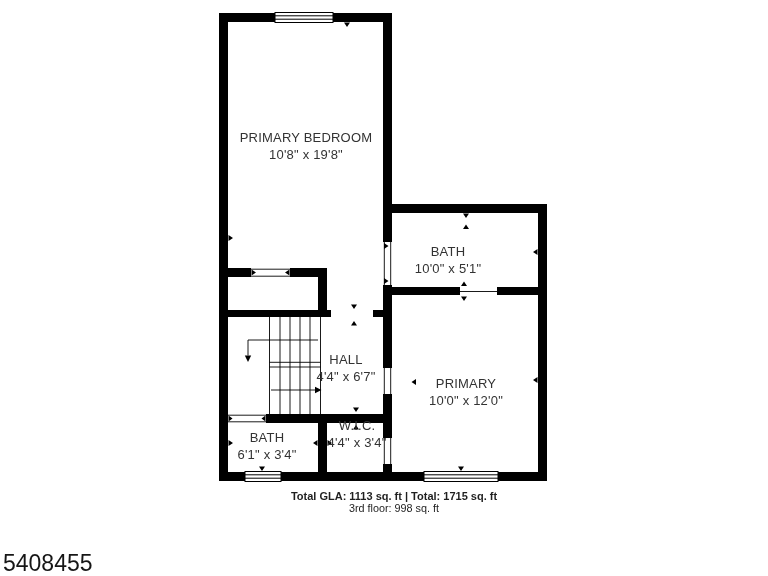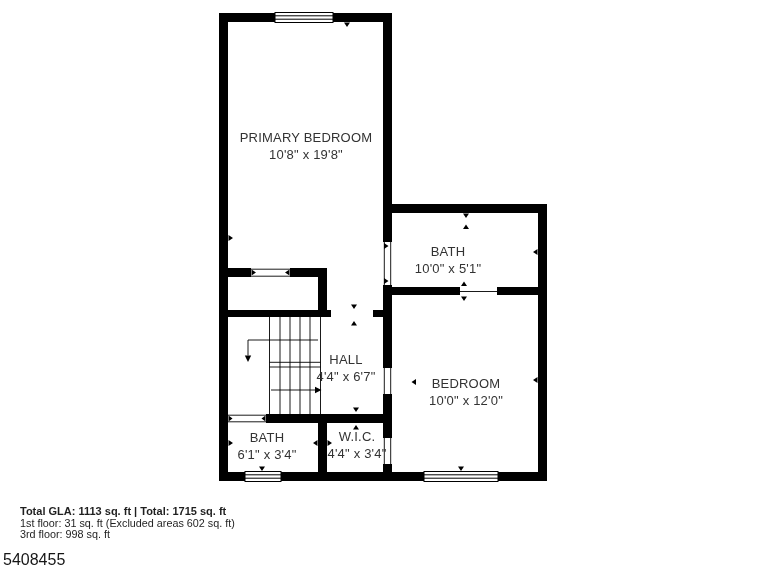--- a/index.html
+++ b/index.html
@@ -10,27 +10,27 @@
   }
   .plan-svg{position:absolute;left:0;top:0;}
   .room-label{
     position:absolute;transform:translateX(-50%);
     text-align:center;color:#333333;font-size:13px;line-height:17px;
     letter-spacing:.2px;white-space:nowrap;
   }
   .room-label .room-name{display:block;}
   .room-label .room-dims{display:block;}
   .summary{
-    position:absolute;left:0;right:0;top:506px;text-align:left;
+    position:absolute;left:0;right:0;top:491px;text-align:center;
     color:#1f1f1f;font-size:10.8px;line-height:11.7px;margin-left:20px;
   }
   .summary .total{font-weight:bold;font-size:11px;}
   .photo-id{
     position:absolute;left:3px;top:552px;
-    font-size:16px;color:#161616;line-height:1;
+    font-size:23px;color:#161616;line-height:1;
   }
 </style>
 </head>
 <body>
 
 <svg class="plan-svg" width="768" height="576" viewBox="0 0 768 576">
 
   <g fill="#000000">
     <rect x="219" y="13" width="9" height="468"></rect>
     <rect x="219" y="13" width="56" height="9"></rect>
@@ -132,31 +132,30 @@
 </div>
 <div class="room-label" style="left:448px;top:242.5px">
   <span class="room-name">BATH</span>
   <span class="room-dims">10'0" x 5'1"</span>
 </div>
 <div class="room-label" style="left:346px;top:350.5px">
   <span class="room-name">HALL</span>
   <span class="room-dims">4'4" x 6'7"</span>
 </div>
 <div class="room-label" style="left:466px;top:374.5px">
-  <span class="room-name">BEDROOM</span>
+  <span class="room-name">PRIMARY</span>
   <span class="room-dims">10'0" x 12'0"</span>
 </div>
 <div class="room-label" style="left:267px;top:428.5px">
   <span class="room-name">BATH</span>
   <span class="room-dims">6'1" x 3'4"</span>
 </div>
-<div class="room-label" style="left:357px;top:428px">
+<div class="room-label" style="left:357px;top:417px">
   <span class="room-name">W.I.C.</span>
   <span class="room-dims">4'4" x 3'4"</span>
 </div>
 
 <div class="summary">
   <div class="total">Total GLA: 1113 sq. ft | Total: 1715 sq. ft</div>
-  <div>1st floor: 31 sq. ft (Excluded areas 602 sq. ft)</div>
   <div>3rd floor: 998 sq. ft</div>
 </div>
 
 <div class="photo-id">5408455</div>
 
 </body></html>

